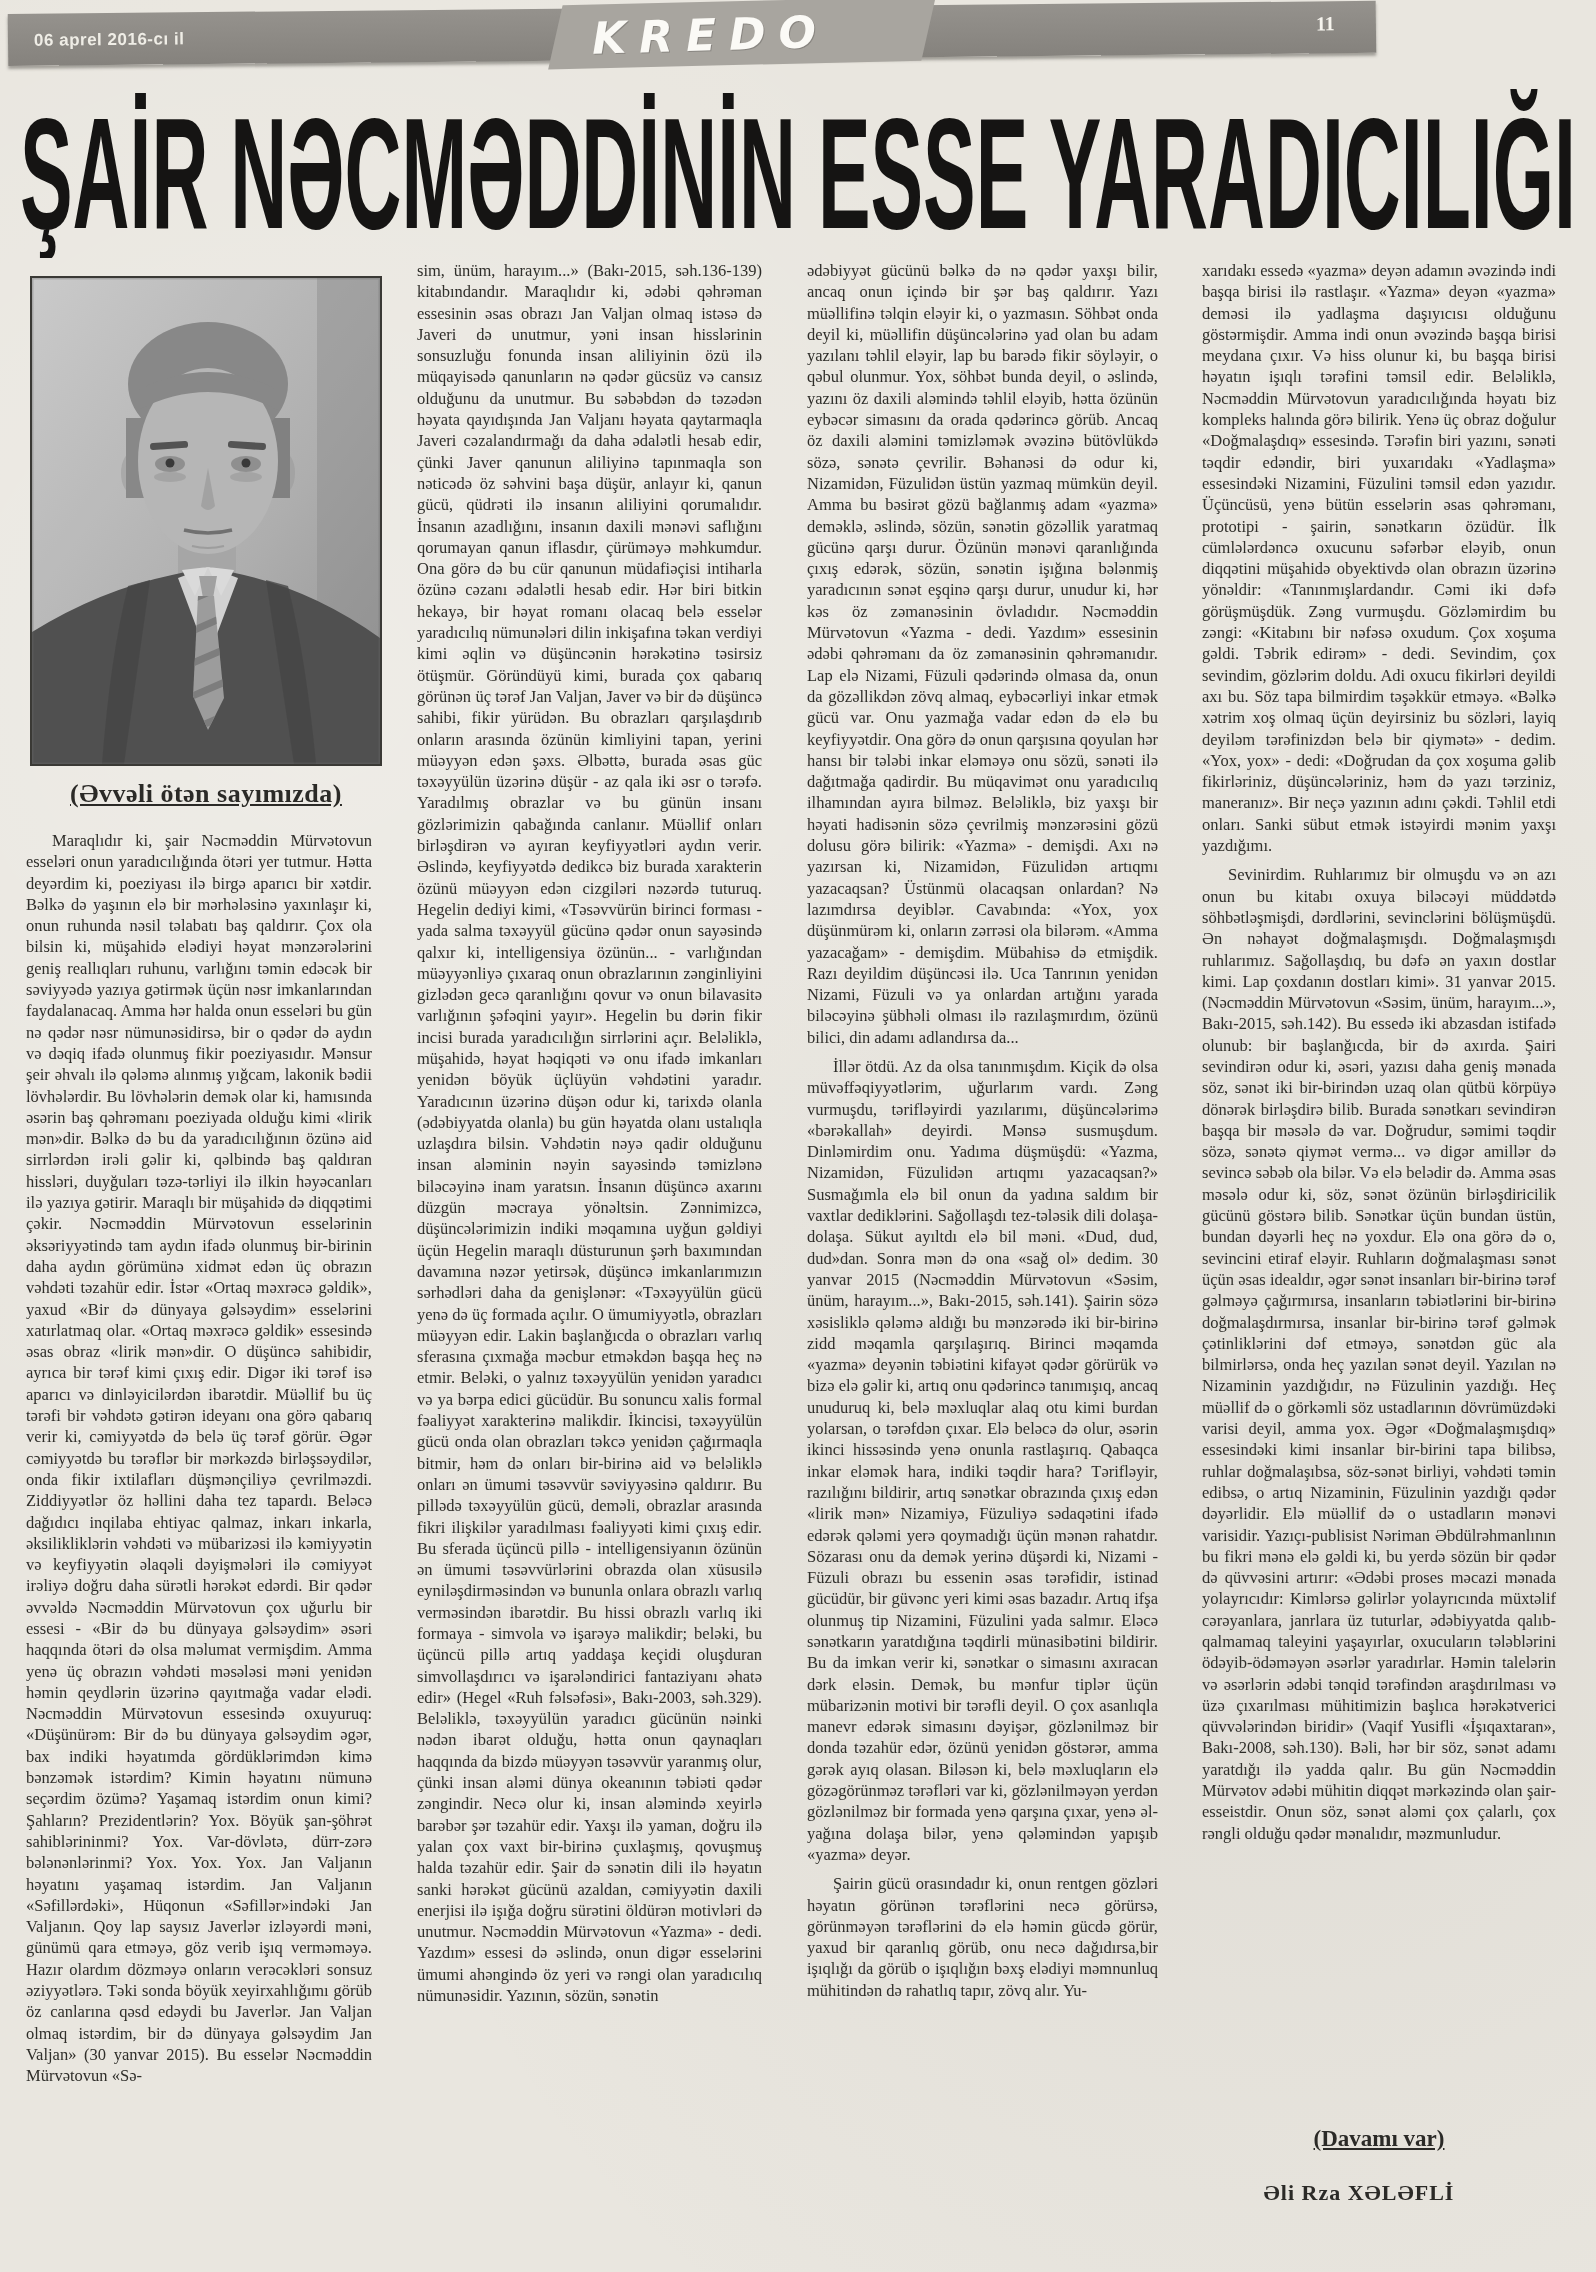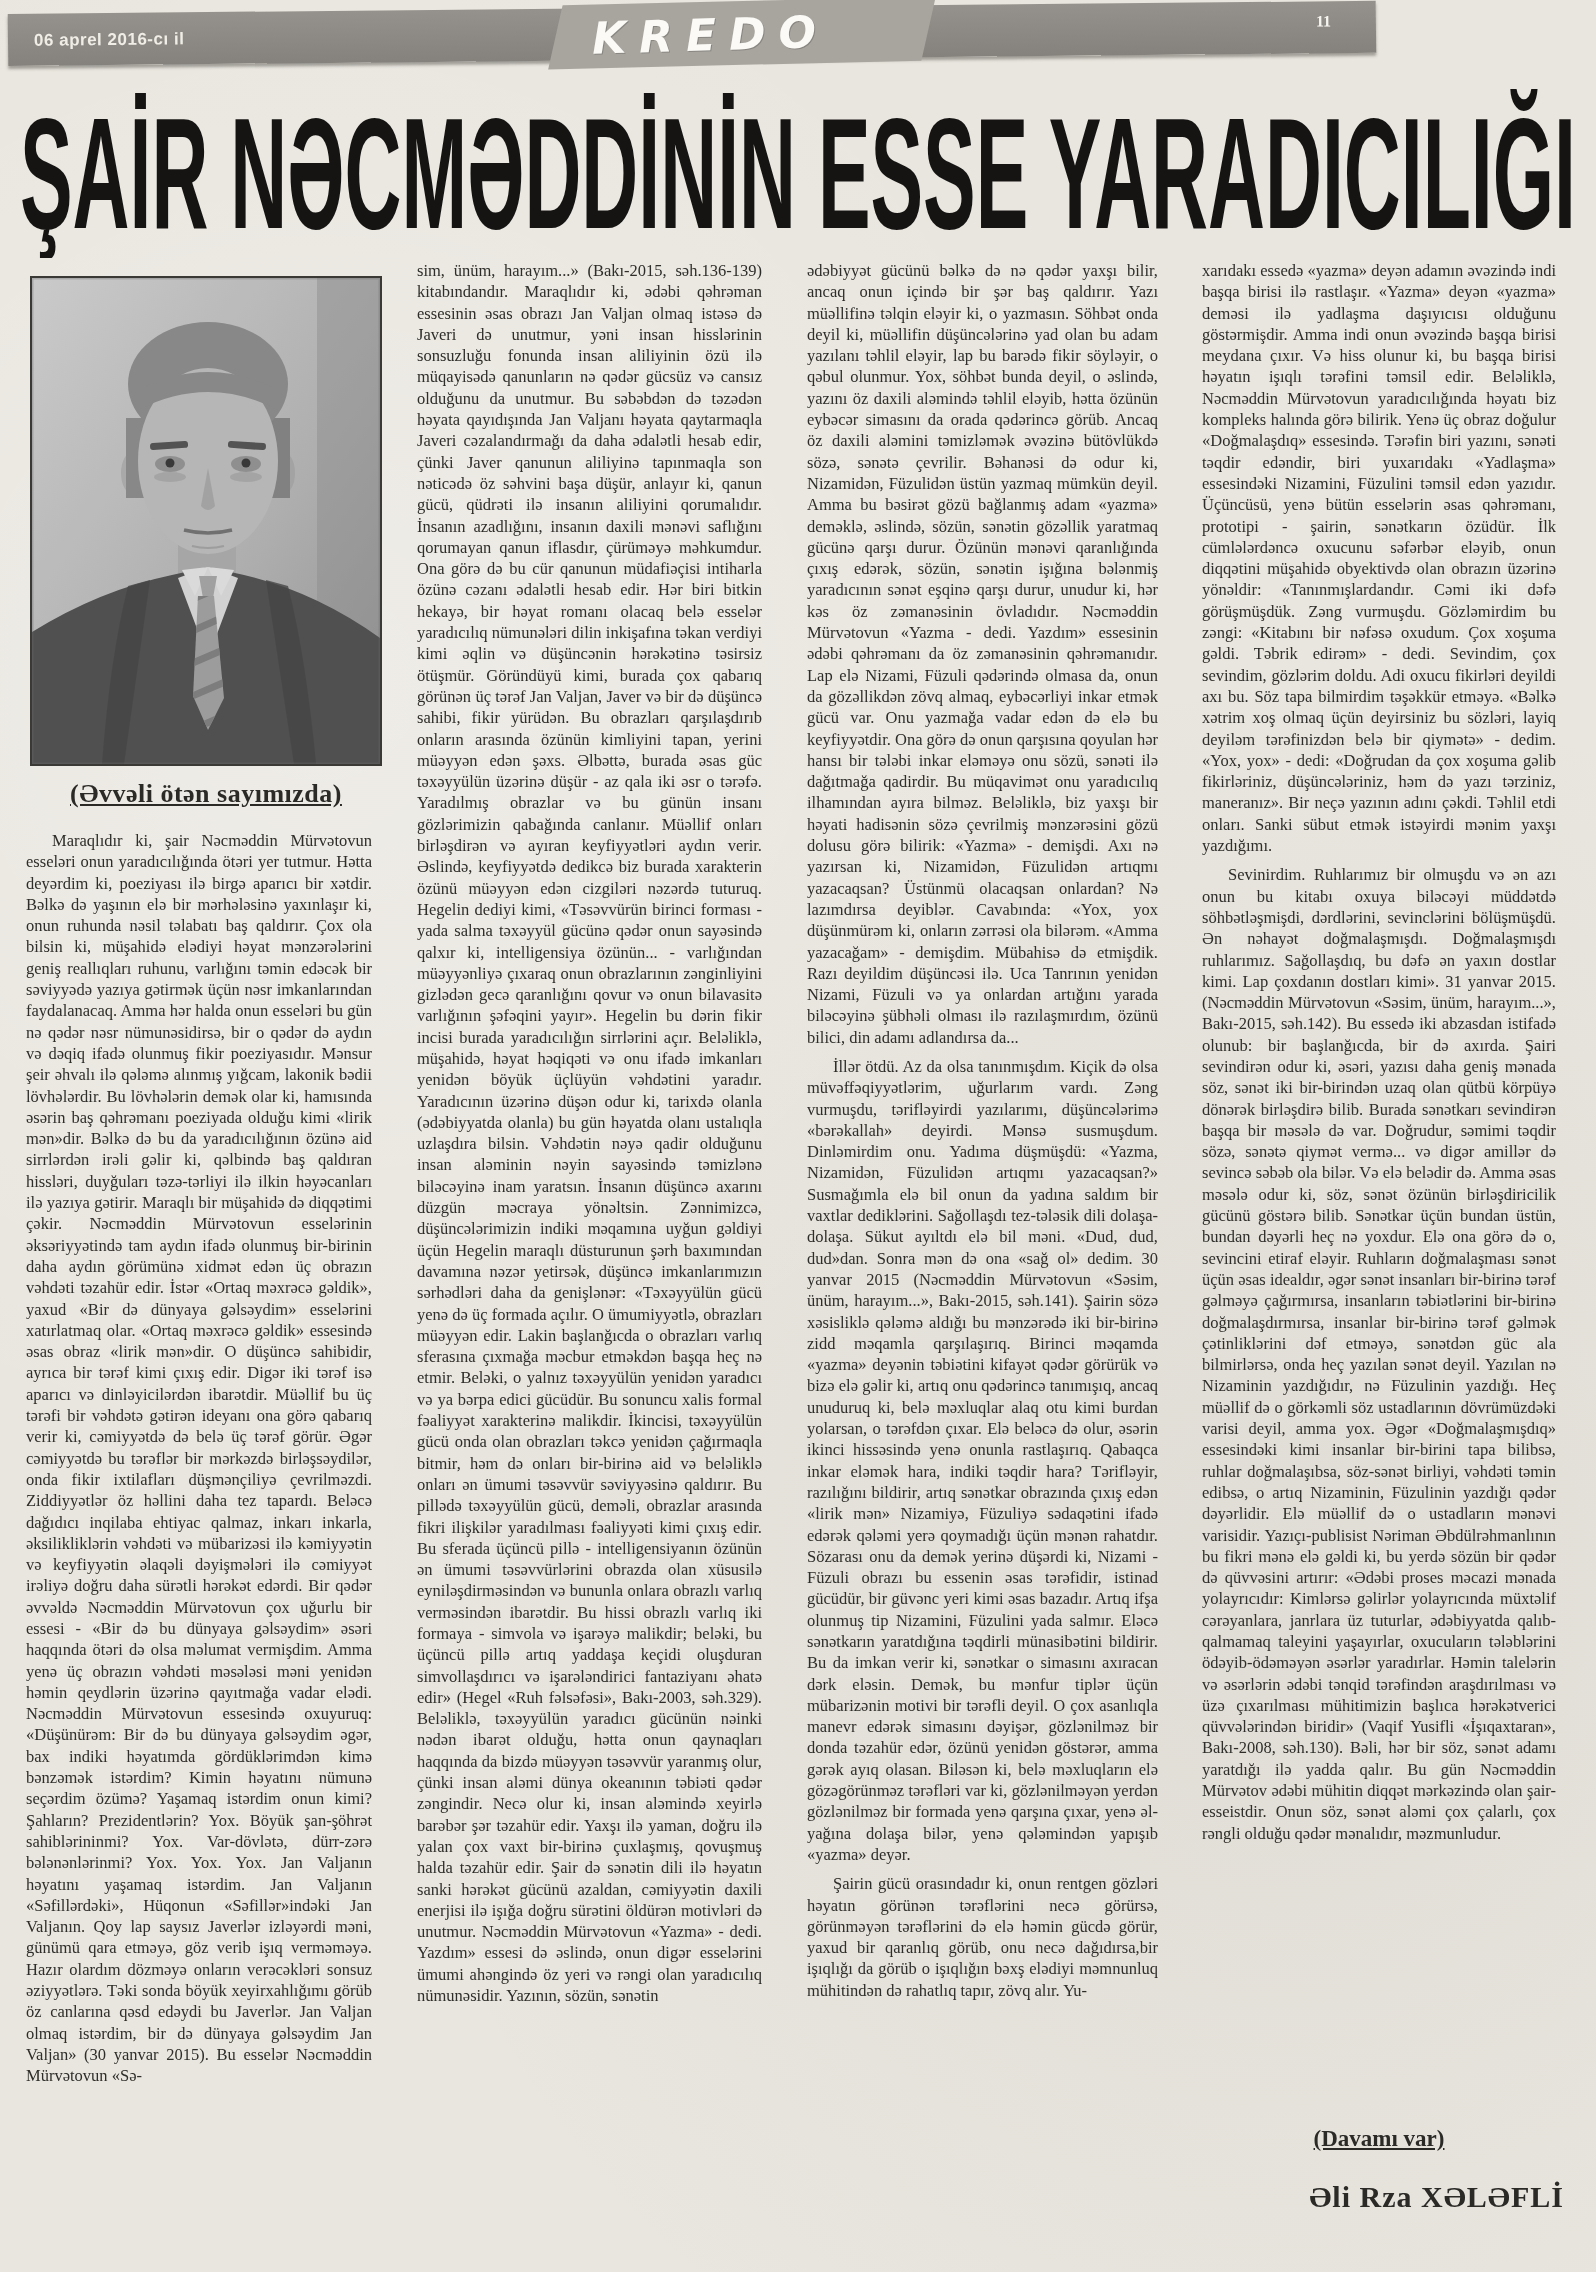--- a/index.html
+++ b/index.html
@@ -31,21 +31,21 @@
     background:#a8a59f;transform:skewX(-14deg) rotate(-0.8deg);
   }
   .kredo-text{
     position:absolute;left:584px;top:2px;
     font-family:"DejaVu Sans",sans-serif;font-style:italic;font-weight:bold;
     font-size:44px;letter-spacing:13px;color:#fbfaf6;transform:rotate(-1.2deg);
     text-shadow:1px 1px 0 rgba(80,78,74,.35);
   }
   .page-number{
     position:absolute;left:1308px;top:11px;
-    font-size:16px;font-weight:bold;color:#f6f4ee;
+    font-size:20px;font-weight:bold;color:#f6f4ee;
   }
   
   .headline-wrap{position:absolute;left:14px;top:82px;width:1568px;height:176px;text-decoration:underline;}
   
   .photo{
     position:absolute;left:30px;top:276px;width:352px;height:490px;
     border:2px solid #3a3935;box-sizing:border-box;background:#b9b5ae;
   }
   .photo svg{display:block;filter:grayscale(1) contrast(.97);}
   
@@ -67,21 +67,21 @@
   .col p{margin:8px;}
   .col p.para{text-indent:26px;}
   .col p.para.cont{text-indent:0;}
   
   .davami{
     position:absolute;left:1194px;top:2126px;width:370px;
     text-align:center;font-weight:bold;font-size:23px;text-decoration:underline;
   }
   .author{
     position:absolute;left:1154px;top:2180px;width:410px;
-    text-align:right;font-weight:bold;font-size:30px;letter-spacing:1px;
+    text-align:center;font-weight:bold;font-size:22px;letter-spacing:1px;
   }
 </style>
 </head>
 <body>
 
 <div class="paper-noise"></div>
 
 <div class="banner">
   <span class="banner-date">06 aprel 2016-cı il</span>
   <div class="kredo-plate"></div>

